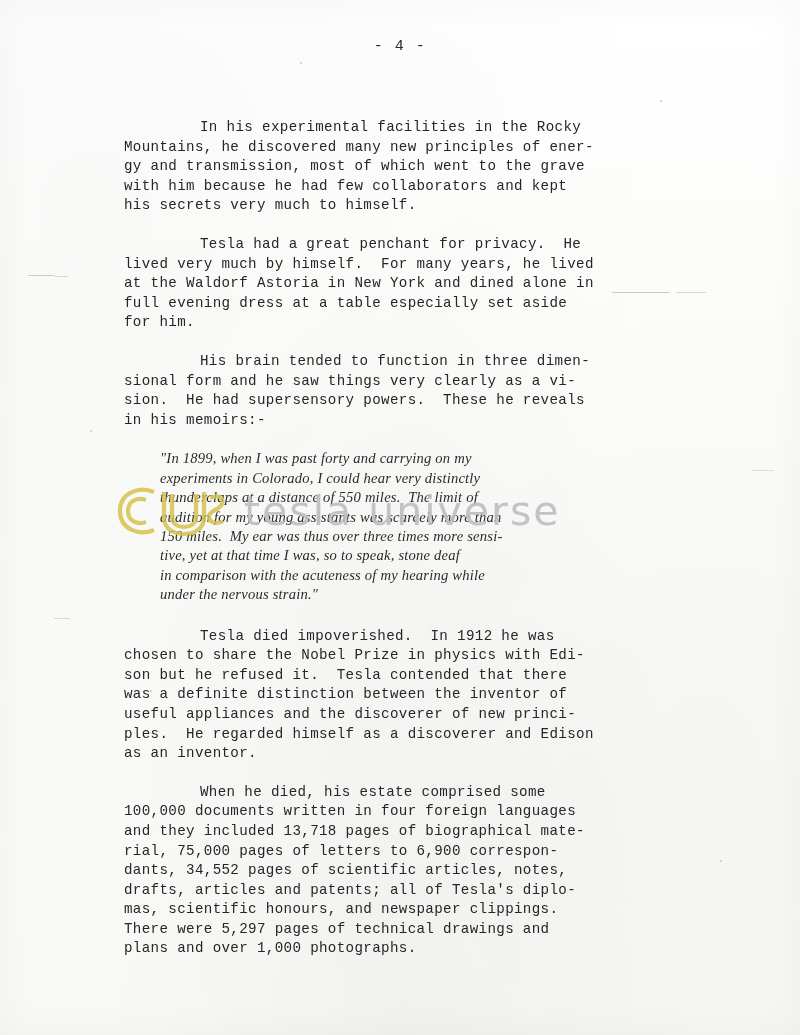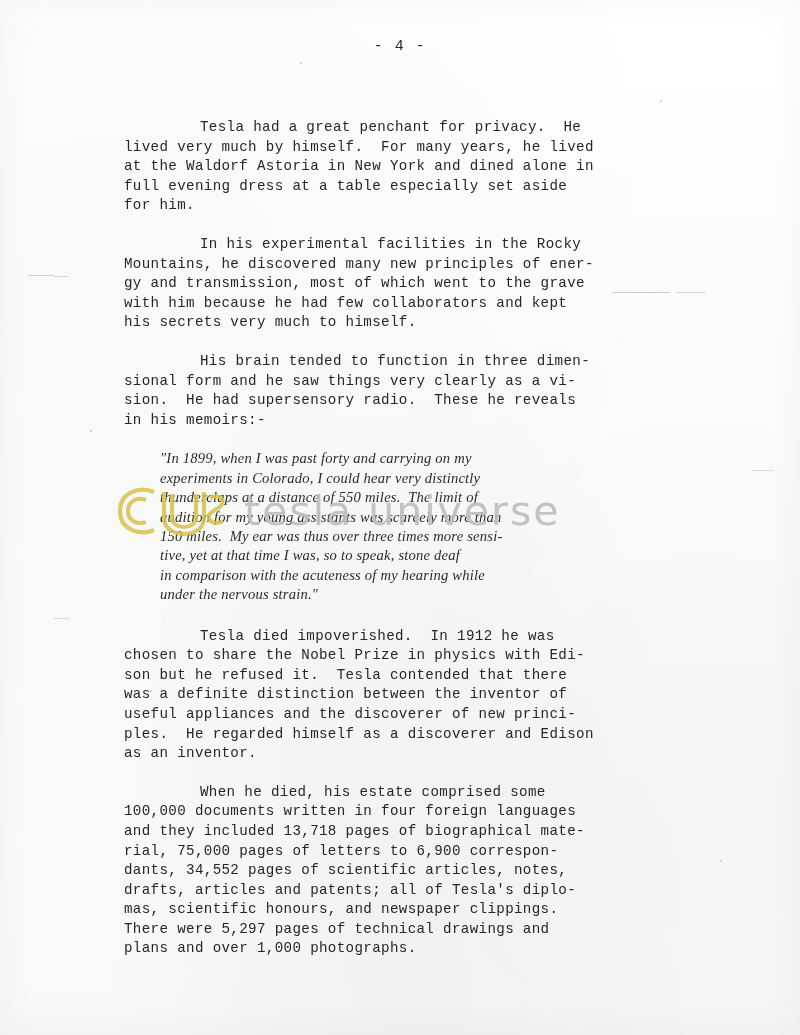--- a/index.html
+++ b/index.html
@@ -131,33 +131,33 @@
 <body>
 
 <div class="page">
 
   <div class="paper-tint"></div>
 
   <div class="page-number">- 4 -</div>
 
   <div class="body-text">
 
+    <p class="para indent">In his experimental facilities in the Rocky
+Mountains, he discovered many new principles of ener-
+gy and transmission, most of which went to the grave
+with him because he had few collaborators and kept
+his secrets very much to himself.</p>
     <p class="para indent">Tesla had a great penchant for privacy.  He
 lived very much by himself.  For many years, he lived
 at the Waldorf Astoria in New York and dined alone in
 full evening dress at a table especially set aside
 for him.</p>
-    <p class="para indent">In his experimental facilities in the Rocky
-Mountains, he discovered many new principles of ener-
-gy and transmission, most of which went to the grave
-with him because he had few collaborators and kept
-his secrets very much to himself.</p>
     <p class="para indent">His brain tended to function in three dimen-
 sional form and he saw things very clearly as a vi-
-sion.  He had supersensory radio.  These he reveals
+sion.  He had supersensory powers.  These he reveals
 in his memoirs:-</p>
 
     <blockquote class="quote">"In 1899, when I was past forty and carrying on my
 experiments in Colorado, I could hear very distinctly
 thunderclaps at a distance of 550 miles.  The limit of
 audition for my young assistants was scarcely more than
 150 miles.  My ear was thus over three times more sensi-
 tive, yet at that time I was, so to speak, stone deaf
 in comparison with the acuteness of my hearing while
 under the nervous strain."</blockquote>

